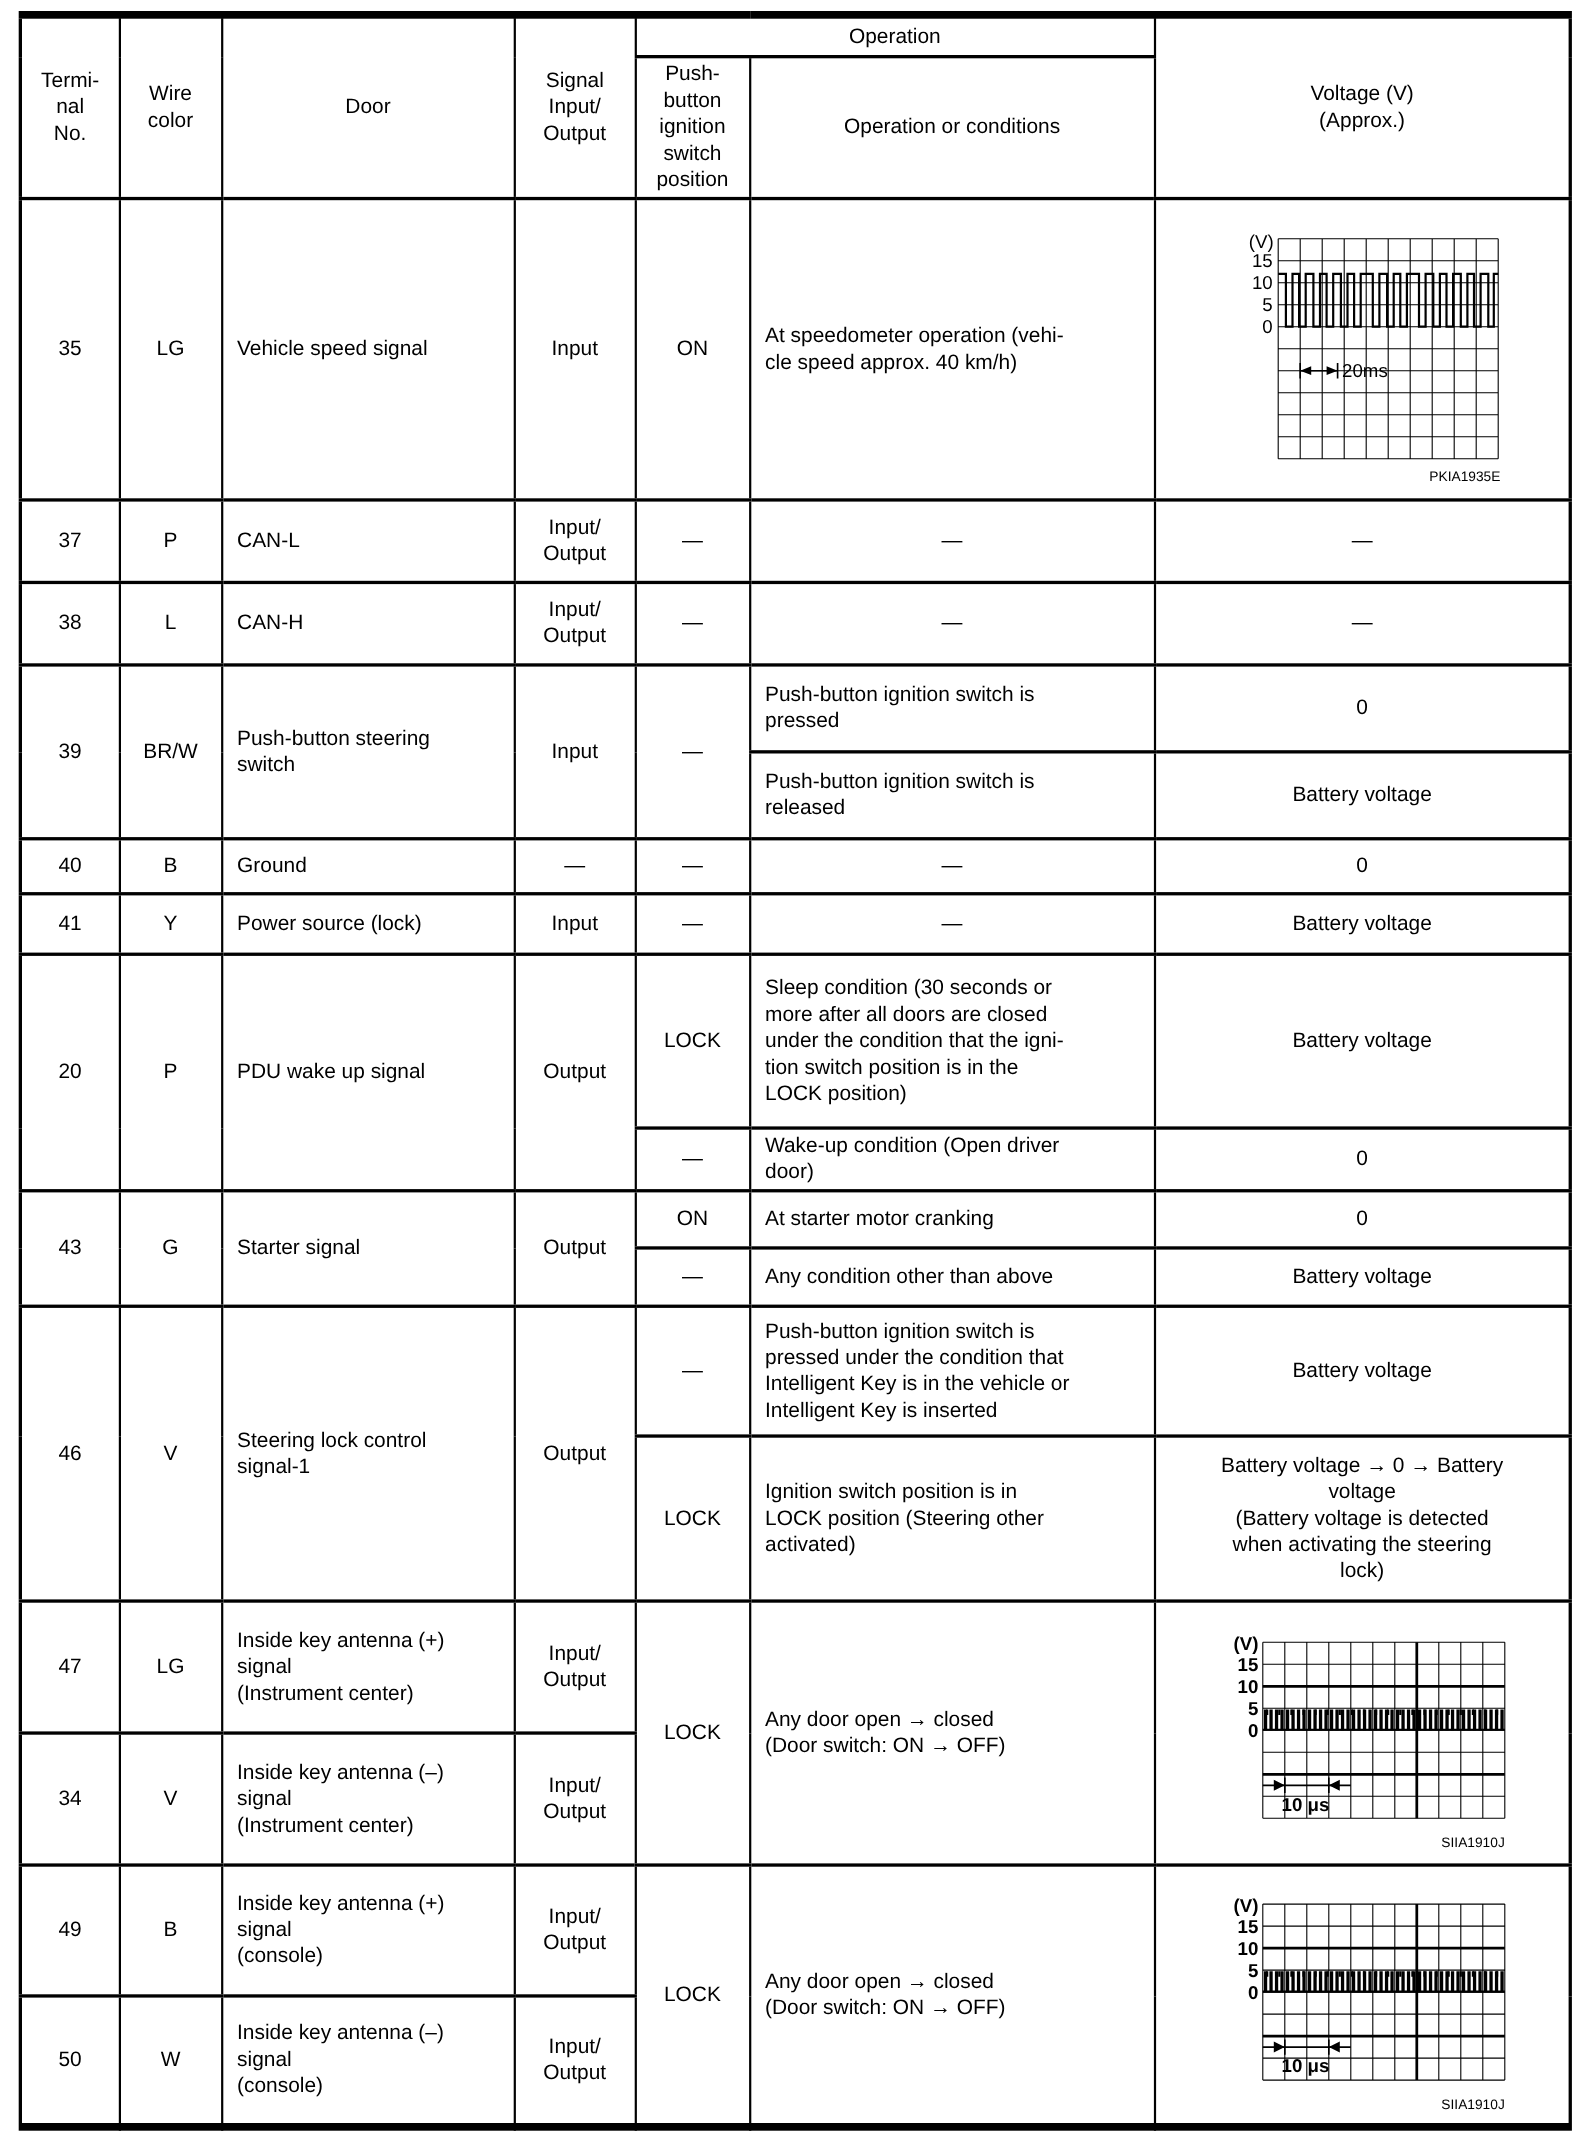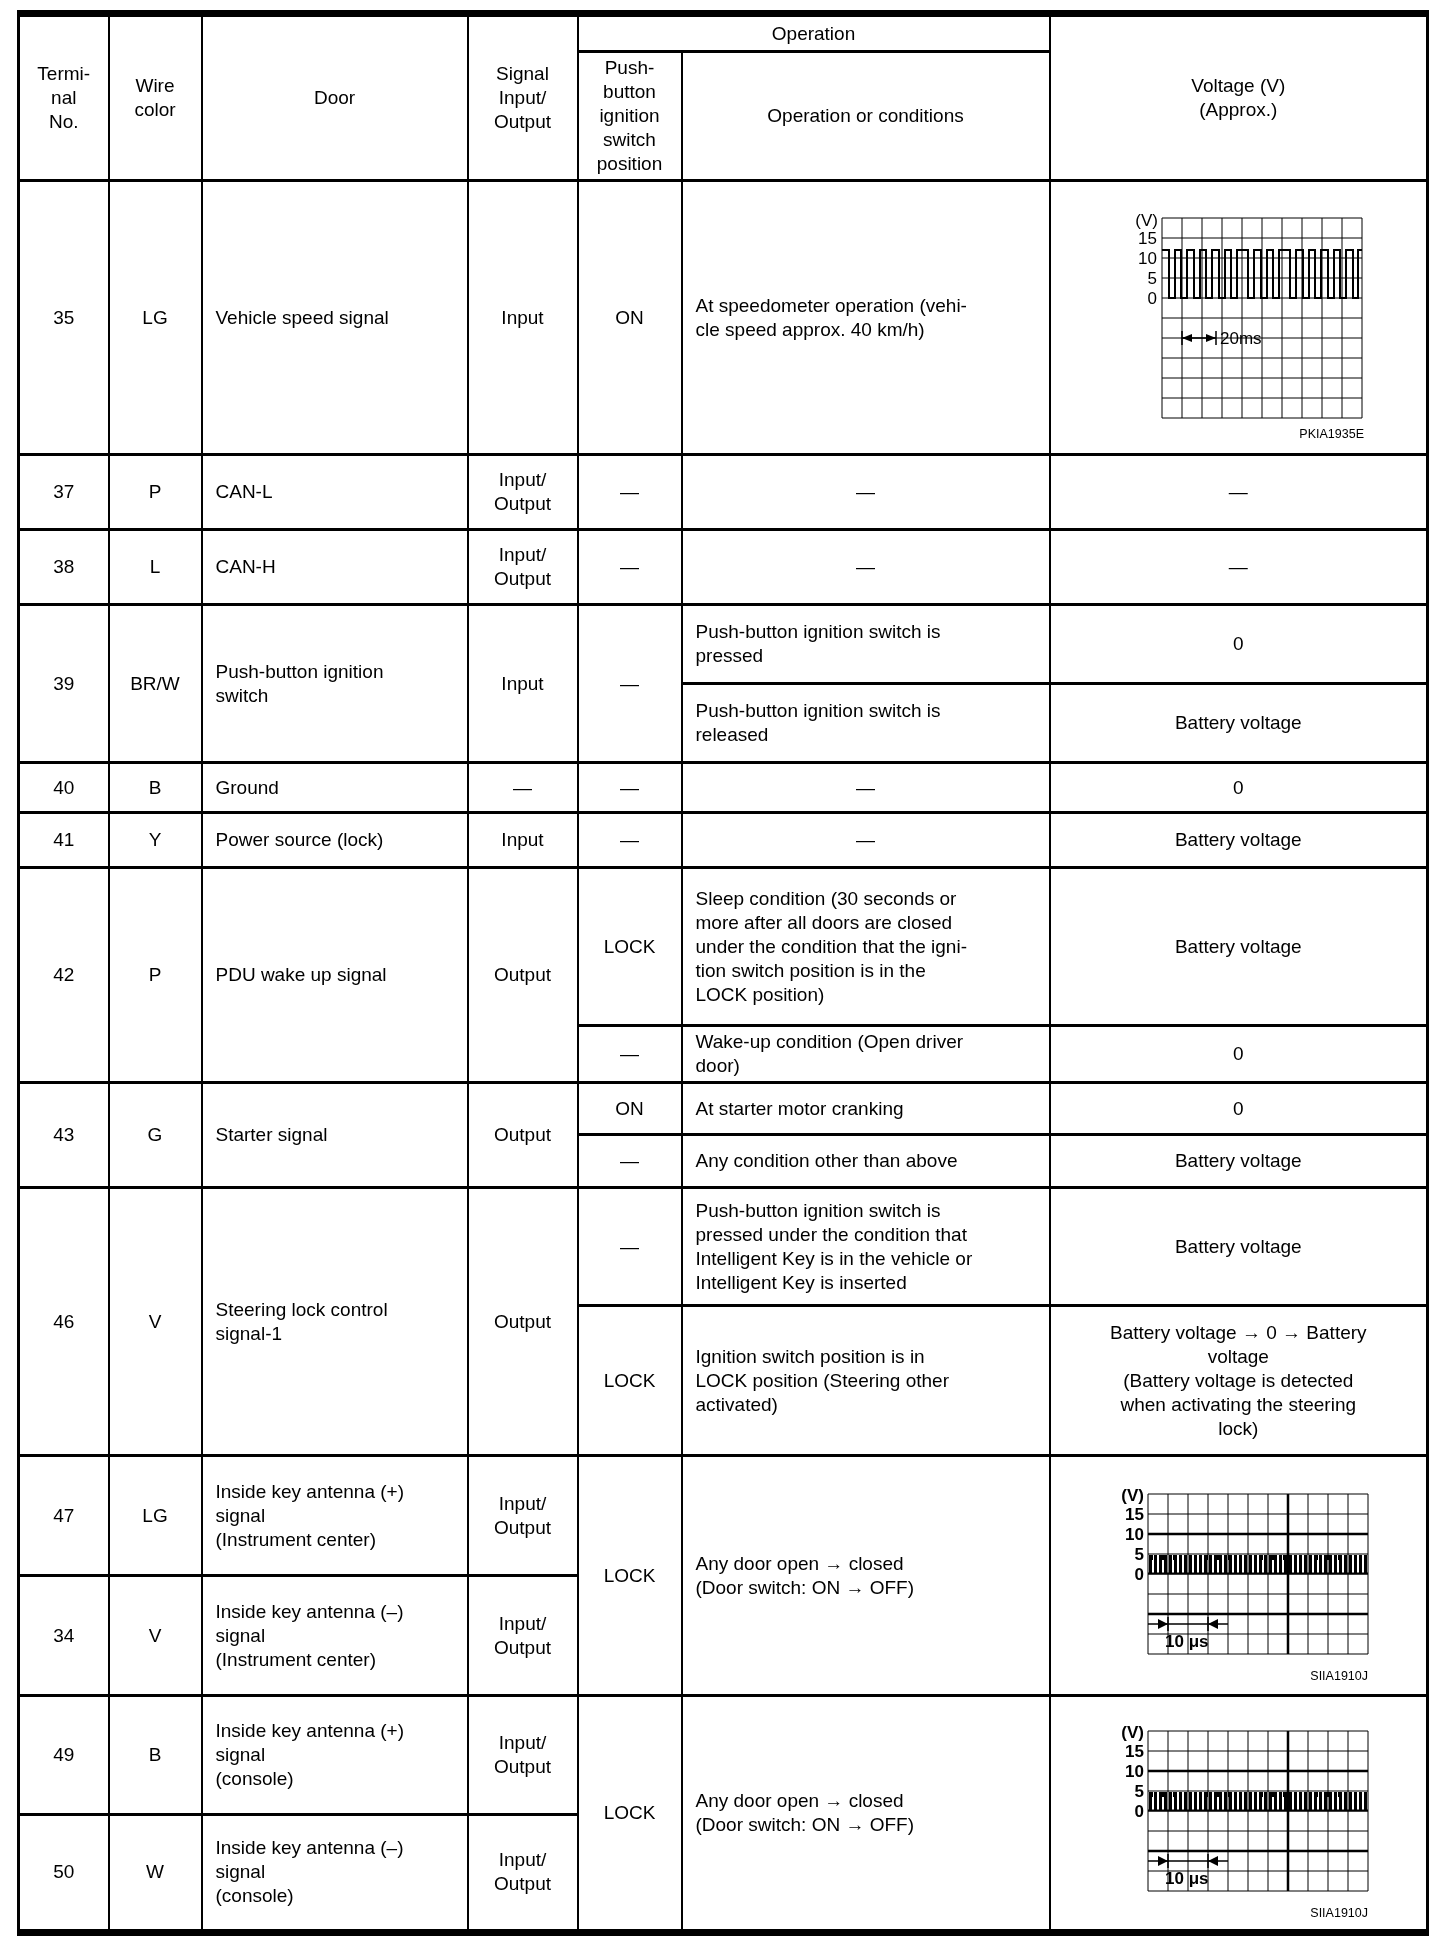--- a/index.html
+++ b/index.html
@@ -104,21 +104,21 @@
   <td>Input/
 Output</td>
   <td>—</td>
   <td>—</td>
   <td>—</td>
 </tr>
 
 <tr style="height:79px">
   <td rowspan="2">39</td>
   <td rowspan="2">BR/W</td>
-  <td rowspan="2" class="left">Push-button ignition
+  <td rowspan="2" class="left">Push-button steering
 switch</td>
   <td rowspan="2">Input</td>
   <td rowspan="2">—</td>
   <td class="left">Push-button ignition switch is
 pressed</td>
   <td>0</td>
 </tr>
 <tr style="height:79px">
   <td class="left">Push-button ignition switch is
 released</td>
@@ -139,21 +139,21 @@
   <td>41</td>
   <td>Y</td>
   <td class="left">Power source (lock)</td>
   <td>Input</td>
   <td>—</td>
   <td>—</td>
   <td>Battery voltage</td>
 </tr>
 
 <tr style="height:158px">
-  <td rowspan="2">42</td>
+  <td rowspan="2">20</td>
   <td rowspan="2">P</td>
   <td rowspan="2" class="left">PDU wake up signal</td>
   <td rowspan="2">Output</td>
   <td>LOCK</td>
   <td class="left">Sleep condition (30 seconds or
 more after all doors are closed
 under the condition that the igni-
 tion switch position is in the
 LOCK position)</td>
   <td>Battery voltage</td>

